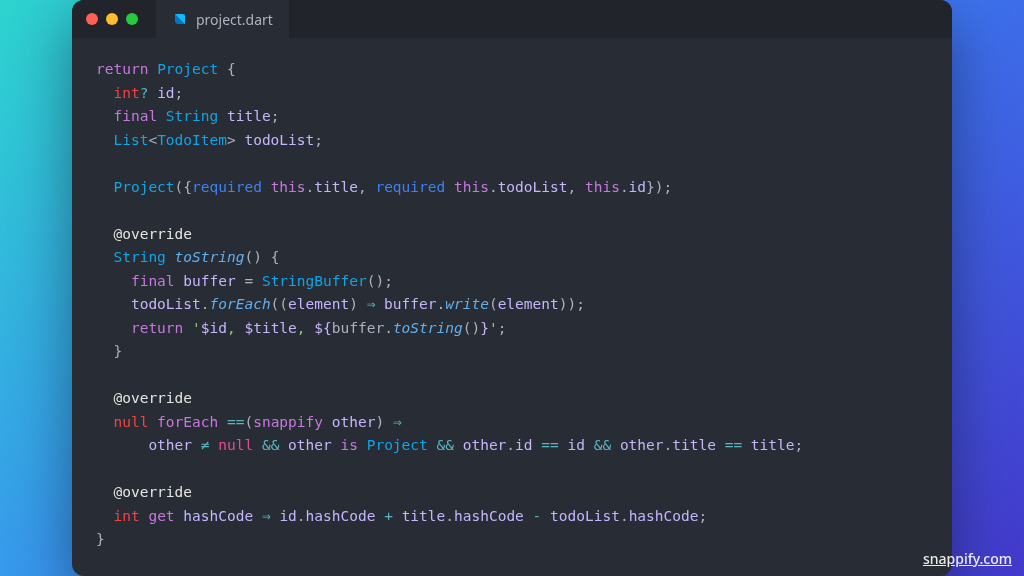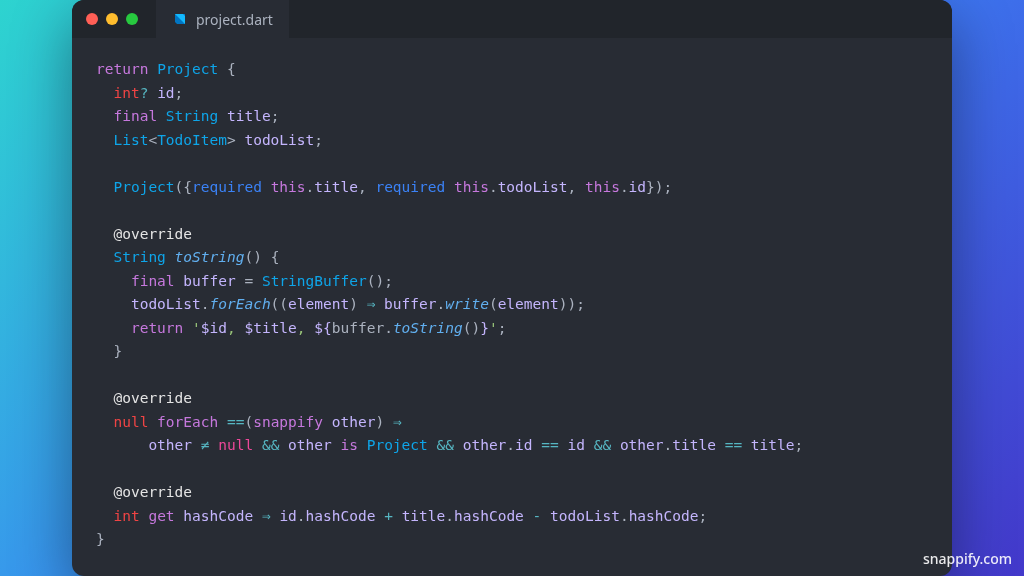--- a/index.html
+++ b/index.html
@@ -72,20 +72,21 @@
 .punct{ color: #abb2bf; }
 .int  { color: #ef4444; }
 .watermark {
   position: absolute;
   right: 12px;
   bottom: 8px;
   color: rgba(255,255,255,0.9);
   font-family: -apple-system, system-ui, sans-serif;
   font-size: 14px;
   font-weight: 500;
+  text-decoration: underline;
 }
 </style>
 </head>
 <body>
 
 <div class="editor">
   <div class="titlebar">
     <div class="traffic">
       <div class="dot r"></div>
       <div class="dot y"></div>

